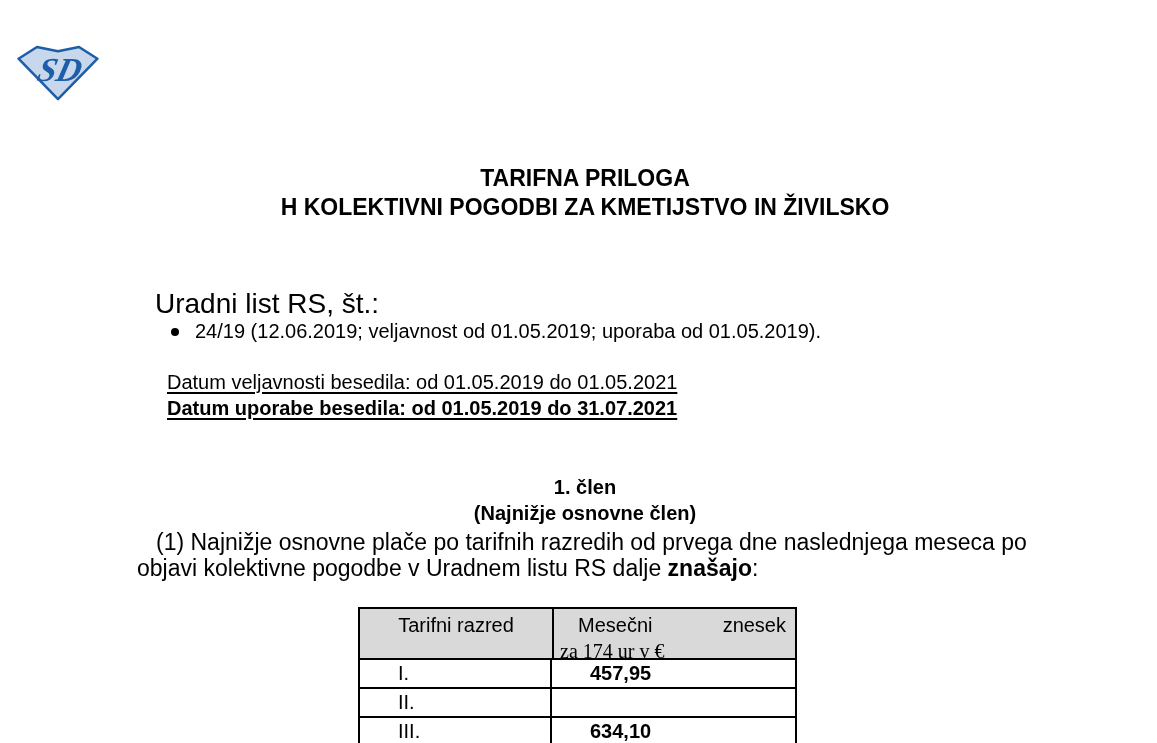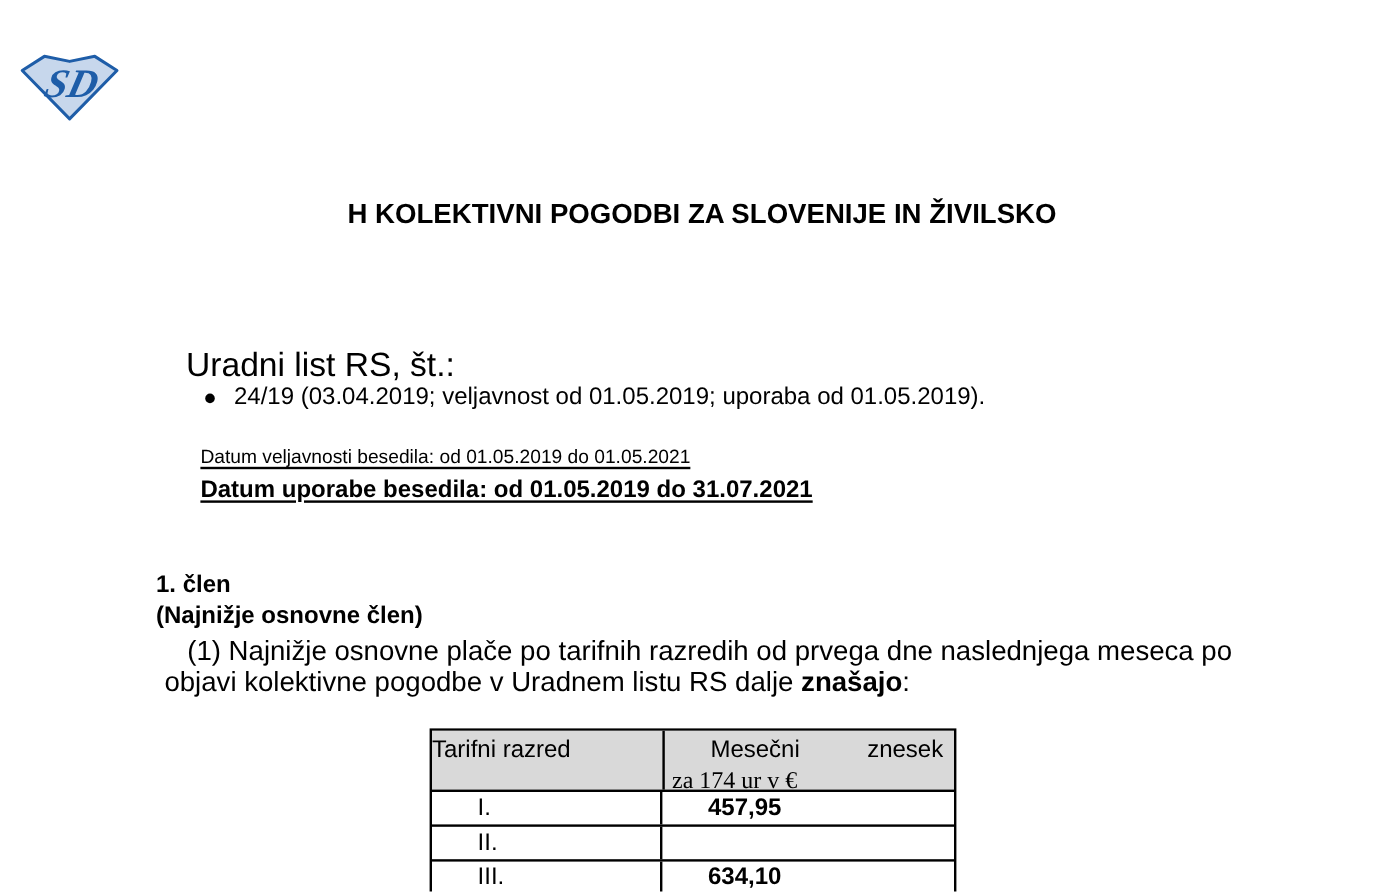--- a/index.html
+++ b/index.html
@@ -24,32 +24,32 @@
     font-size: 23px; line-height: 29px;
   }
 
   
   .gazette-label { left: 155px; top: 292px; font-size: 28px; line-height: 24px; }
   .gazette-item  { left: 171px; top: 319px; font-size: 20px; line-height: 24px; display: flex; }
   .bullet-dot { width: 8px; height: 8px; border-radius: 50%; background: #000; margin: 9px 16px 0 0; flex: 0 0 auto; }
 
   
   .validity-1 {
-    left: 167px; top: 370px; font-size: 16px; line-height: 24px;
+    left: 167px; top: 370px; font-size: 20px; line-height: 24px;
     text-decoration: underline; text-decoration-thickness: 2px; text-underline-offset: 3px;
   }
   .validity-2 {
     left: 167px; top: 396px; font-size: 20px; line-height: 24px; font-weight: bold;
     text-decoration: underline; text-decoration-thickness: 2px; text-underline-offset: 3px;
   }
 
   
   .article-head {
     left: 130px; top: 474px; width: 910px;
-    font-weight: bold;
+    text-align: center; font-weight: bold;
     font-size: 20px; line-height: 26px;
   }
 
   
   .paragraph {
     left: 137px; top: 529px; width: 911px;
     font-size: 23px; line-height: 26px;
     text-indent: 19px;
   }
   .paragraph b { font-weight: bold; }
@@ -57,52 +57,53 @@
   
   .tariff-table {
     left: 358px; top: 607px; width: 435px;
     border: 2px solid #000;
     font-size: 20px;
   }
   .t-head { display: flex; border-bottom: 2px solid #000; }
   .th-col1 {
     width: 192px; flex: 0 0 192px;
     border-right: 2px solid #000;
-    padding-top: 3px;
+    text-align: center; padding-top: 3px;
     line-height: 26px; height: 46px;
   }
   .th-col2 { flex: 1 1 auto; padding-top: 3px; line-height: 26px; height: 46px; }
-  .th-col2-line1 { display: flex; justify-content: space-between; padding-left: 38px; padding-right: 9px; text-align: center; }
+  .th-col2-line1 { display: flex; justify-content: space-between; padding-left: 24px; padding-right: 9px; text-align: center; }
   .th-col2-line2 { padding-left: 6px; font-family: Liberation Serif, serif; }
   .t-row { display: flex; border-bottom: 2px solid #000; height: 27px; line-height: 27px; }
   .td-col1 {
     width: 192px; flex: 0 0 192px;
     border-right: 2px solid #000;
     padding-left: 38px; box-sizing: border-box;
   }
   .td-col2 { flex: 1 1 auto; padding-left: 38px; font-weight: bold; }
 </style>
 </head>
 <body>
 
 <div class="abs logo">
   <svg width="84" height="58" viewBox="0 0 100 68">
     <polygon points="3,17 25,3 50,8 75,3 97,17 50,65" stroke="#1e5da8" stroke-width="3" stroke-linejoin="round" fill="#c7d7ec"></polygon>
     <text transform="translate(49,43) skewX(-14)" text-anchor="middle" font-family="Liberation Serif, serif" font-size="40" font-weight="bold" font-style="italic" fill="#1e5da8">SD</text>
   </svg>
 </div>
 
 <div class="abs title-block">
-  <div>H KOLEKTIVNI POGODBI ZA SLOVENIJE IN ŽIVILSKO</div>
+  <div>TARIFNA PRILOGA</div>
+  <div>H KOLEKTIVNI POGODBI ZA KMETIJSTVO IN ŽIVILSKO</div>
 </div>
 
 <div class="abs gazette-label">Uradni list RS, št.:</div>
 <div class="abs gazette-item">
   <span class="bullet-dot"></span>
-  <span>24/19 (03.04.2019; veljavnost od 01.05.2019; uporaba od 01.05.2019).</span>
+  <span>24/19 (12.06.2019; veljavnost od 01.05.2019; uporaba od 01.05.2019).</span>
 </div>
 
 <div class="abs validity-1">Datum veljavnosti besedila: od 01.05.2019 do 01.05.2021</div>
 <div class="abs validity-2">Datum uporabe besedila: od 01.05.2019 do 31.07.2021</div>
 
 <div class="abs article-head">
   <div>1. člen</div>
   <div>(Najnižje osnovne člen)</div>
 </div>
 

